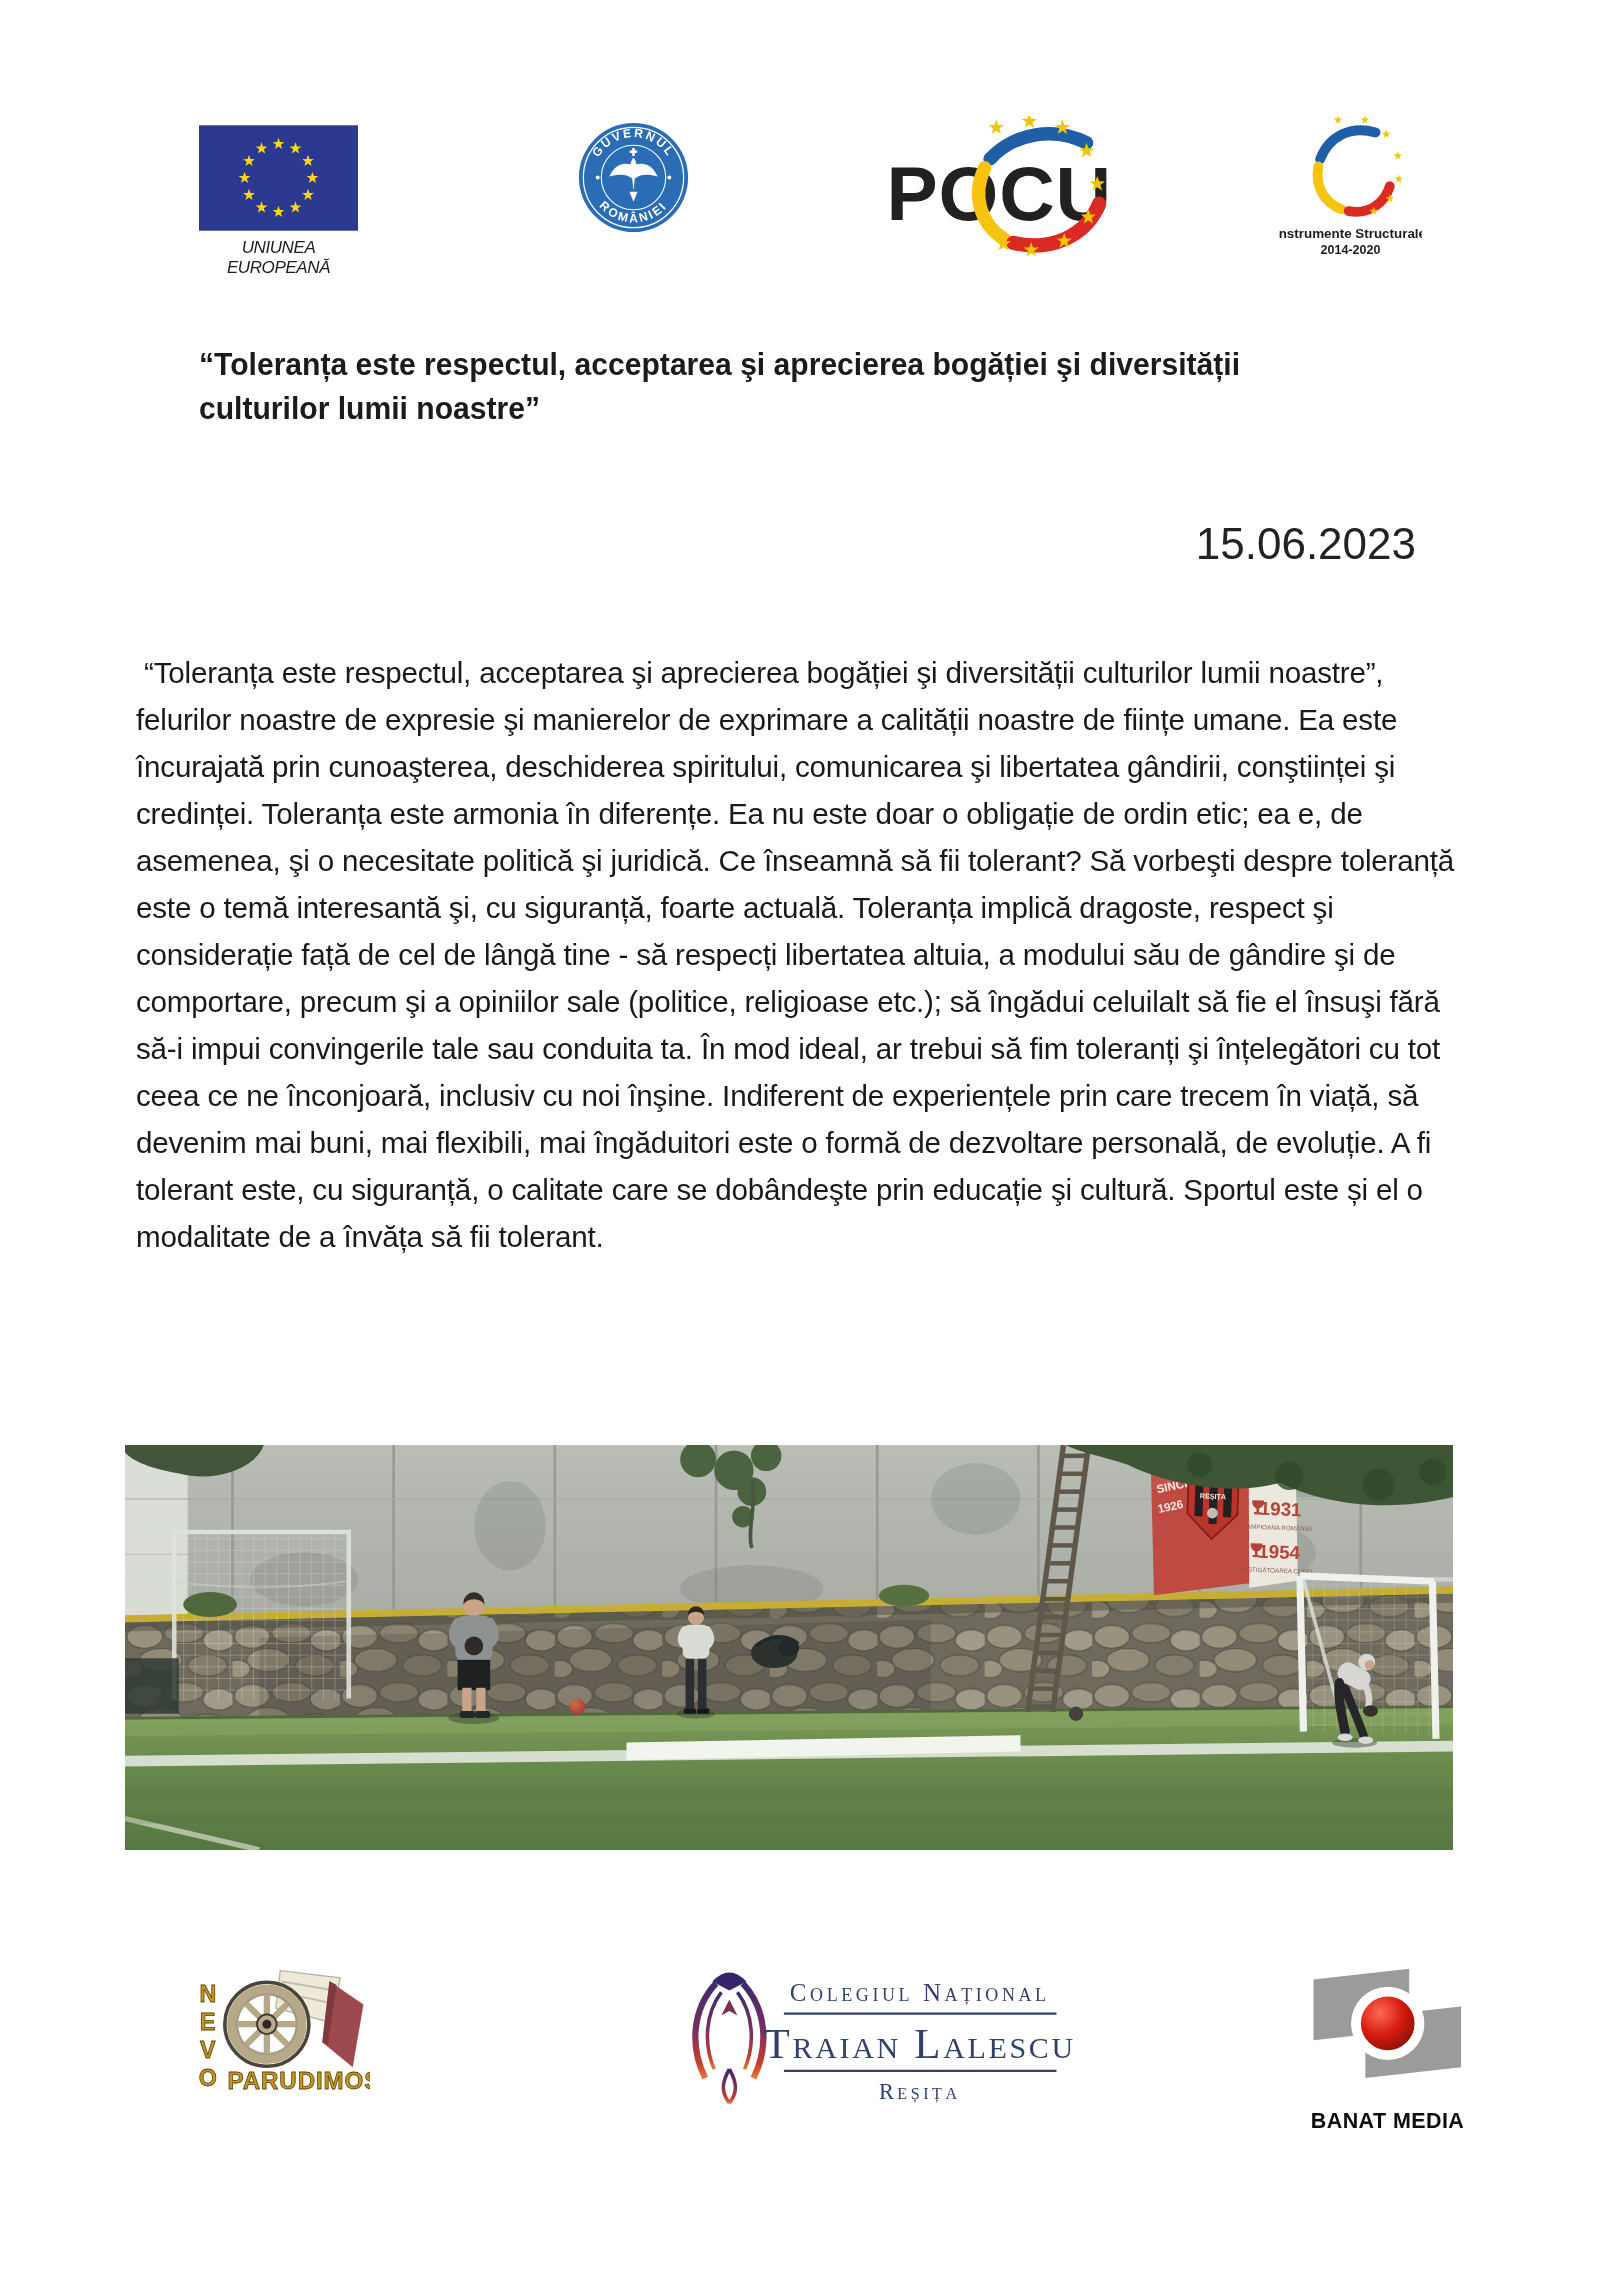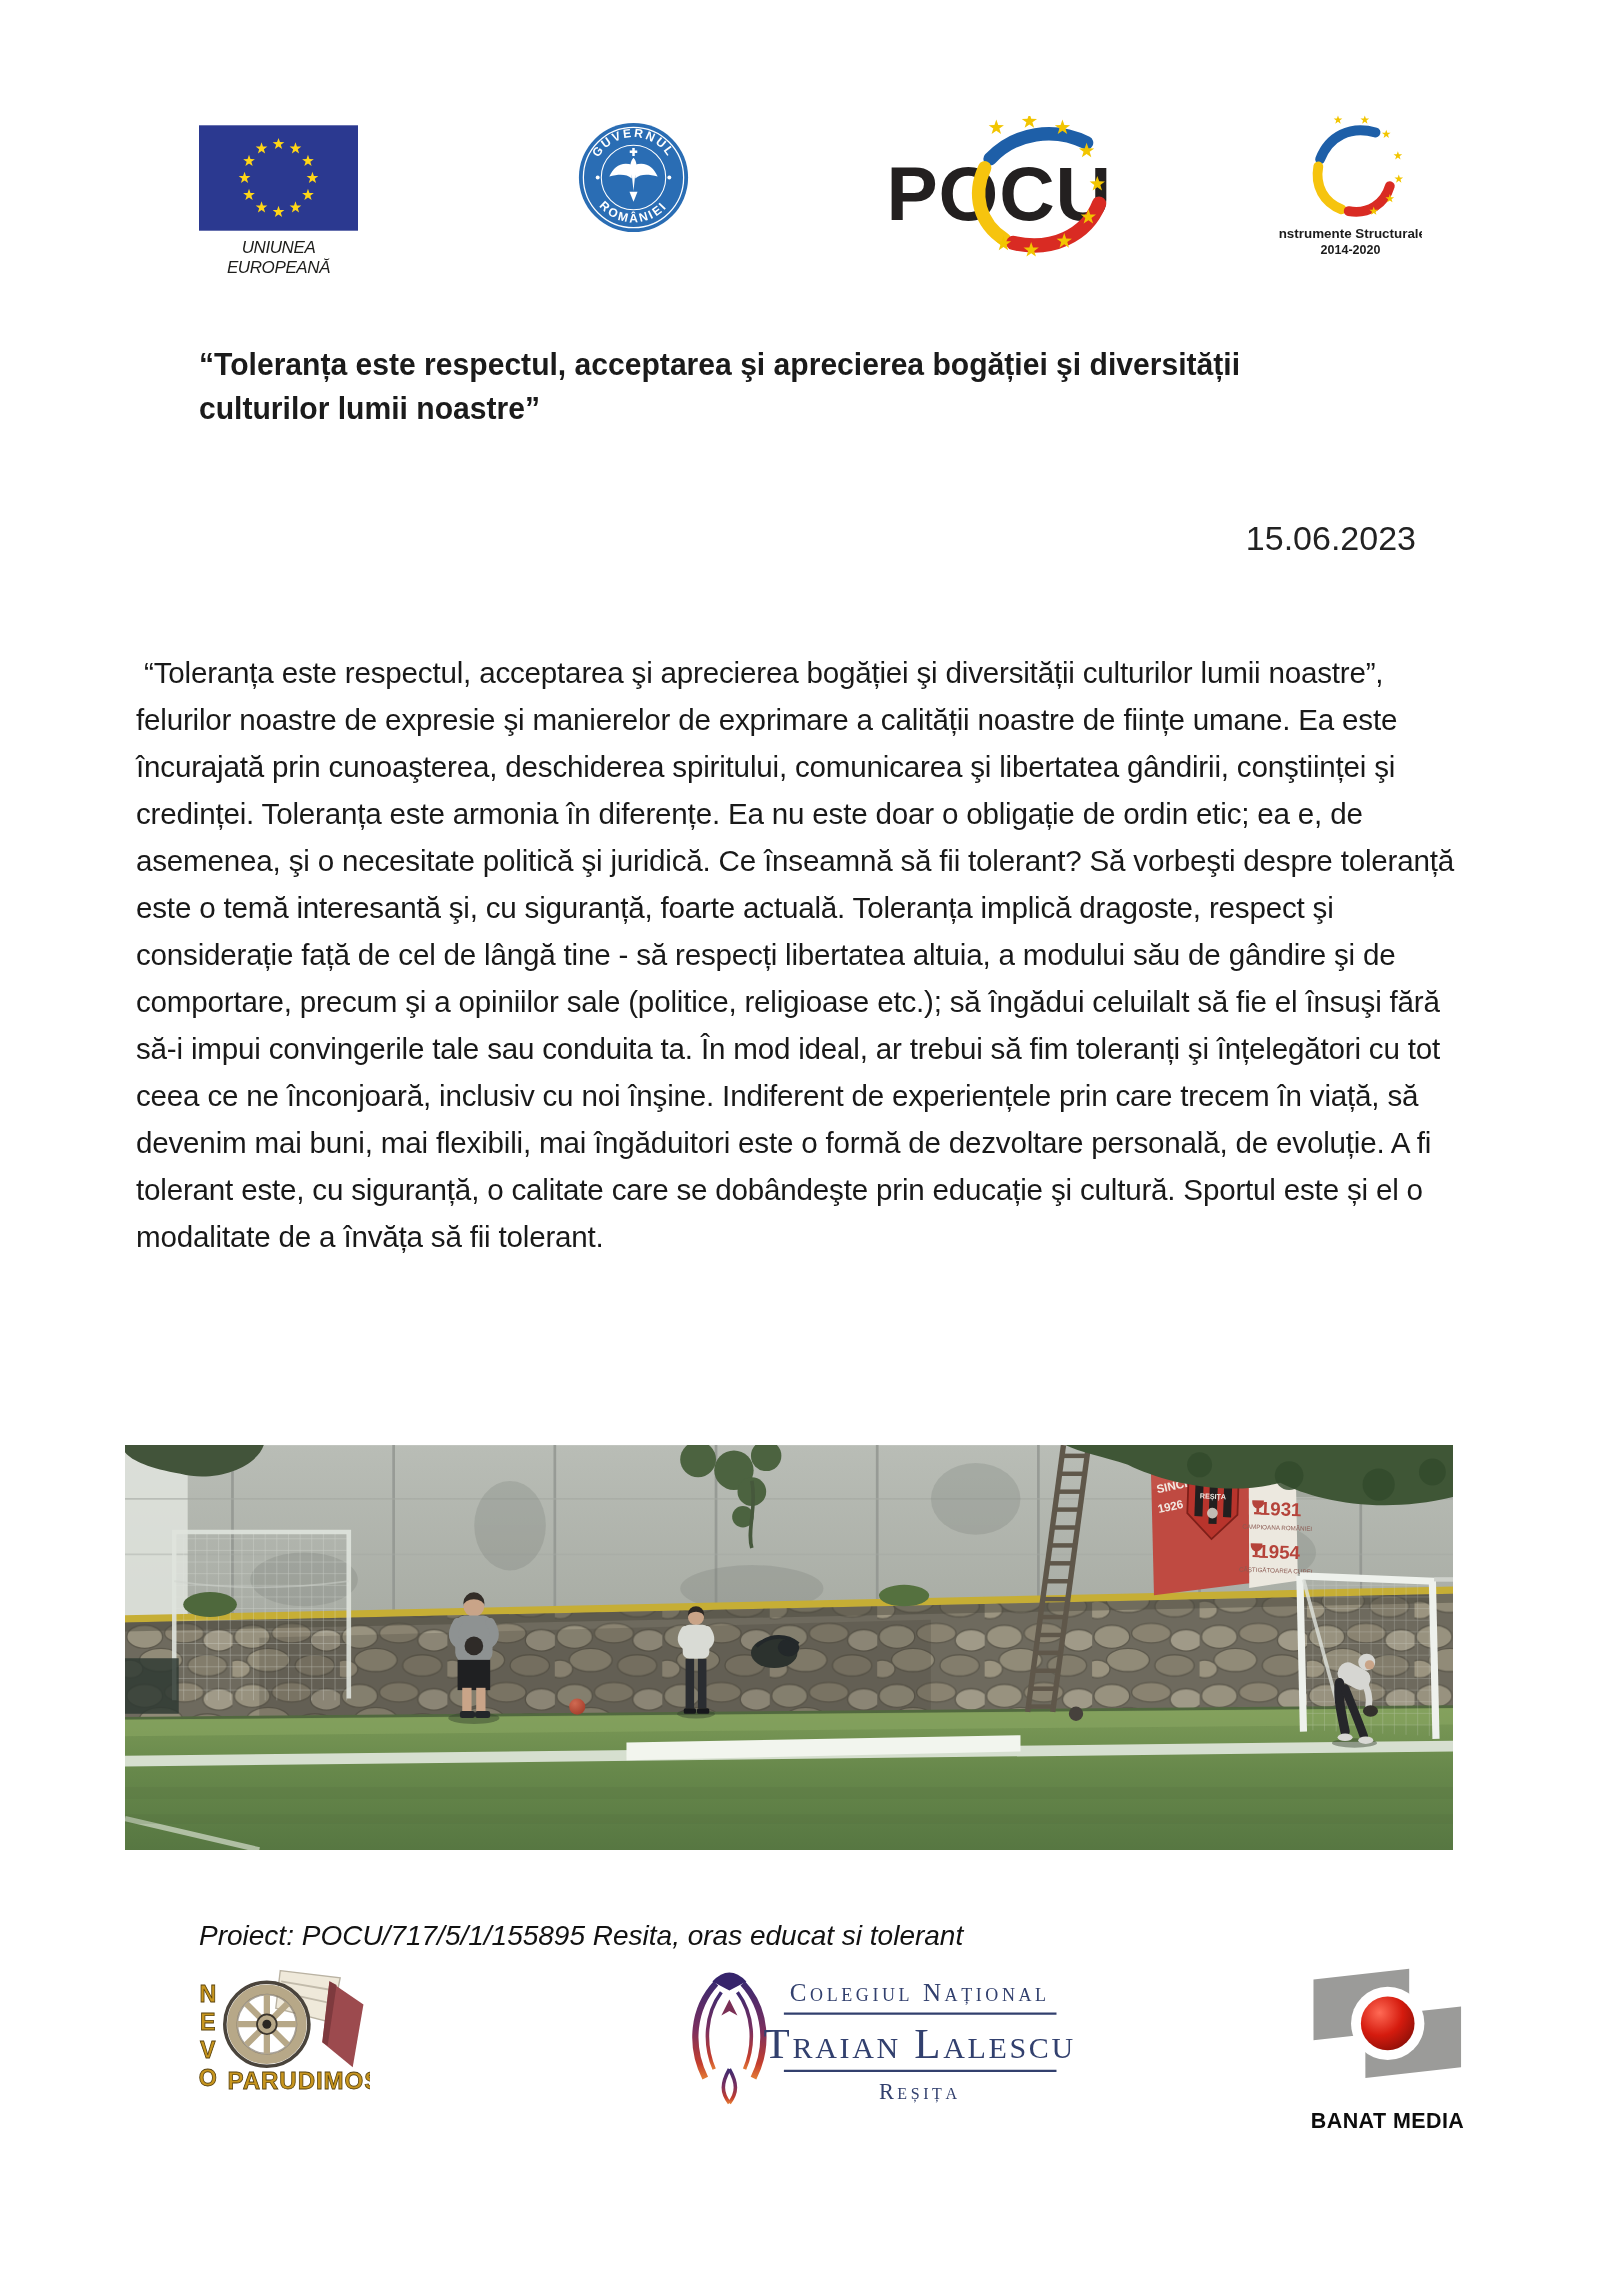--- a/index.html
+++ b/index.html
@@ -9,21 +9,21 @@
   }
   .abs{position:absolute;}
   
   .eu-caption{font-size:17px;letter-spacing:-0.4px;color:#1d1d1b;margin-top:3.6px;text-align:center;width:159px;}
   
   .doc-title{
     left:199px;top:342px;width:1146px;
     font-weight:700;font-size:32px;line-height:1.38;color:#1b1b1b;
     transform:scaleX(.94);transform-origin:0 0;
   }
-  .doc-date{top:519px;right:204px;font-size:34px;color:#222;text-align:center;}
+  .doc-date{top:519px;right:204px;font-size:44px;color:#222;text-align:center;}
   .doc-body{
     left:136px;top:649px;width:1336px;
     font-size:29.6px;line-height:47px;letter-spacing:-0.2px;color:#191919;
     white-space:pre-wrap;
   }
   .project-line{left:199px;top:1920px;font-size:28px;font-style:italic;color:#121212;}
   svg text{font-family:"Liberation Sans",sans-serif;}
   .serifcaps{font-family:"Liberation Serif",serif;font-variant:small-caps;}
   .nevo-word{font-family:"Liberation Sans",sans-serif;font-weight:bold;fill:#c8961e;stroke:#5a430e;stroke-width:.9px;}
 </style>
@@ -327,21 +327,20 @@
 
     <g>
       <ellipse cx="725" cy="232" rx="26" ry="17" fill="#2c322e"></ellipse>
       <ellipse cx="741" cy="226" rx="12" ry="10" fill="#23282a"></ellipse>
       <path d="M705,225 C720,210 740,212 752,222" stroke="#23282a" stroke-width="4" fill="none"></path>
     </g>
     <circle cx="505" cy="292" r="9" fill="url(#redball)"></circle>
     <circle cx="1062" cy="300" r="8" fill="#46413c"></circle>
   </svg>
 
-  <div class="abs project-line">Proiect: POCU/717/5/1/155895 Resita, oras educat si tolerant</div>
 
   <svg class="abs" style="left:195px;top:1967px;" width="175" height="127" viewBox="0 0 195 142">
     <g>
       <polygon points="95,4 162,12 152,62 90,46" fill="#efe9da" stroke="#b9b2a2" stroke-width="1.5"></polygon>
       <path d="M96,16 L154,26 M95,28 L150,40" stroke="#c2bbab" stroke-width="2" fill="none"></path>
       <polygon points="150,16 188,42 176,112 142,84" fill="#9c4a4e"></polygon>
       <polygon points="150,16 158,20 148,88 142,84" fill="#7e3a3e"></polygon>
     </g>
     <g>
       <circle cx="80" cy="64" r="47" fill="none" stroke="#4a443c" stroke-width="4"></circle>

